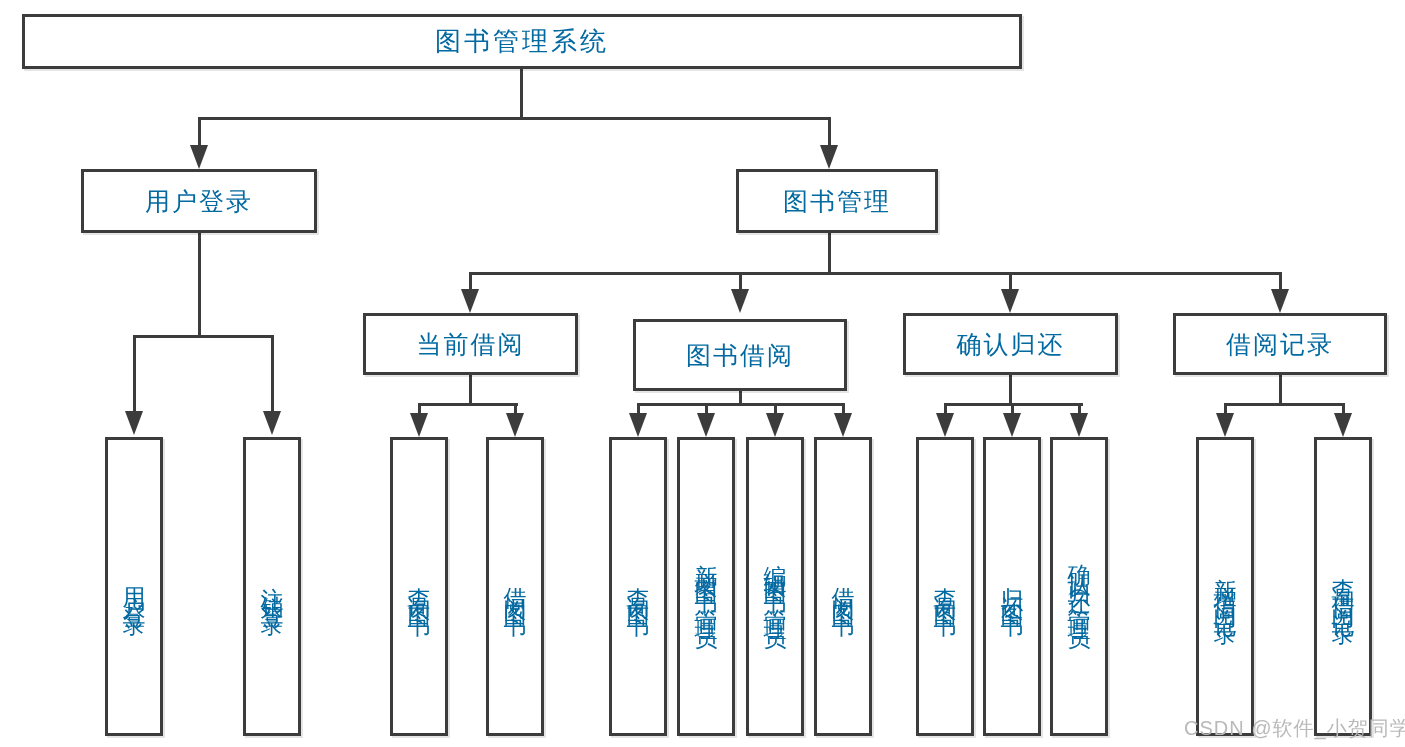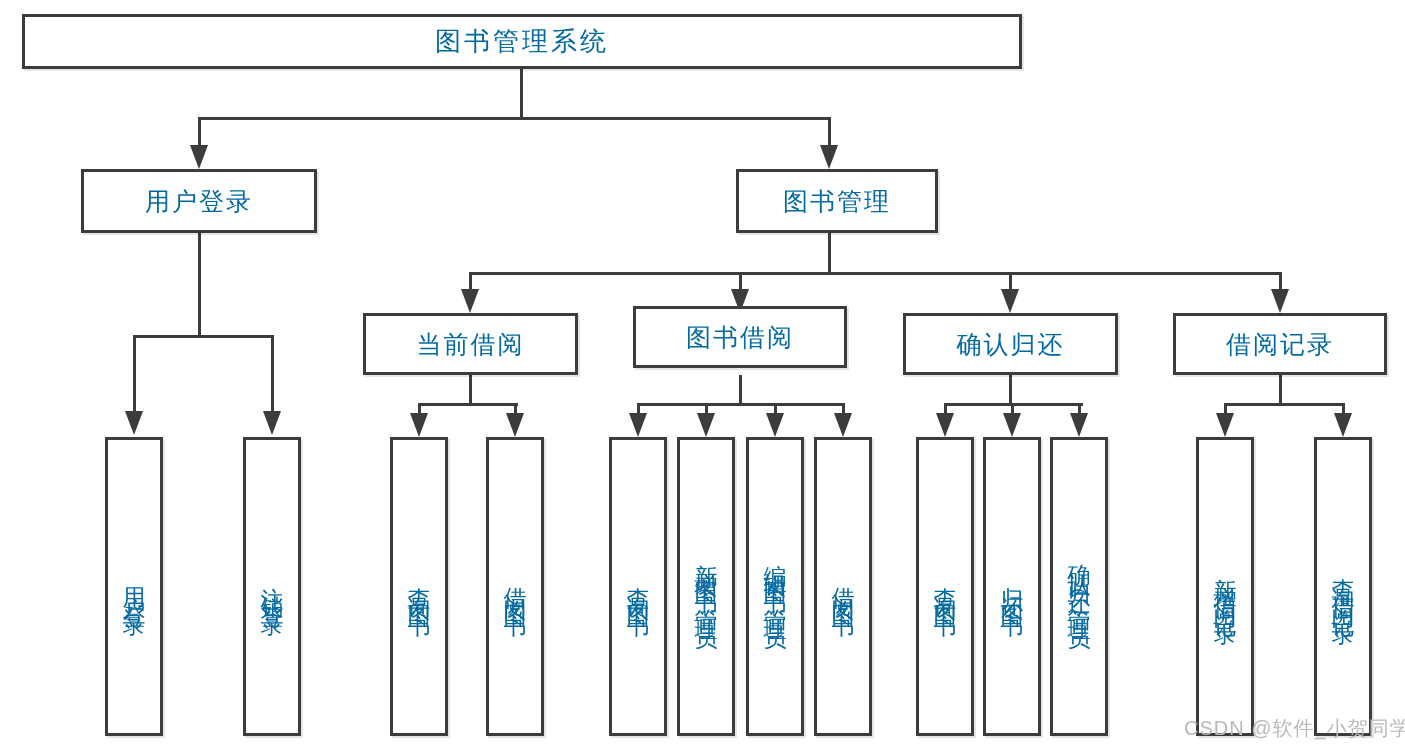--- a/index.html
+++ b/index.html
@@ -123,21 +123,21 @@
   <div class="node h" style="left:81px;top:169px;width:236px;height:64px">
     <span>用户登录</span>
   </div>
   <div class="node h" style="left:736px;top:169px;width:202px;height:64px">
     <span>图书管理</span>
   </div>
 
   <div class="node h" style="left:363px;top:313px;width:215px;height:62px">
     <span>当前借阅</span>
   </div>
-  <div class="node h" style="left:633px;top:306px;width:214px;height:62px">
+  <div class="node h" style="left:633px;top:319px;width:214px;height:72px">
     <span>图书借阅</span>
   </div>
   <div class="node h" style="left:903px;top:313px;width:215px;height:62px">
     <span>确认归还</span>
   </div>
   <div class="node h" style="left:1173px;top:313px;width:214px;height:62px">
     <span>借阅记录</span>
   </div>
 
   <div class="node v" style="left:105px;top:437px;width:58px;height:299px">

